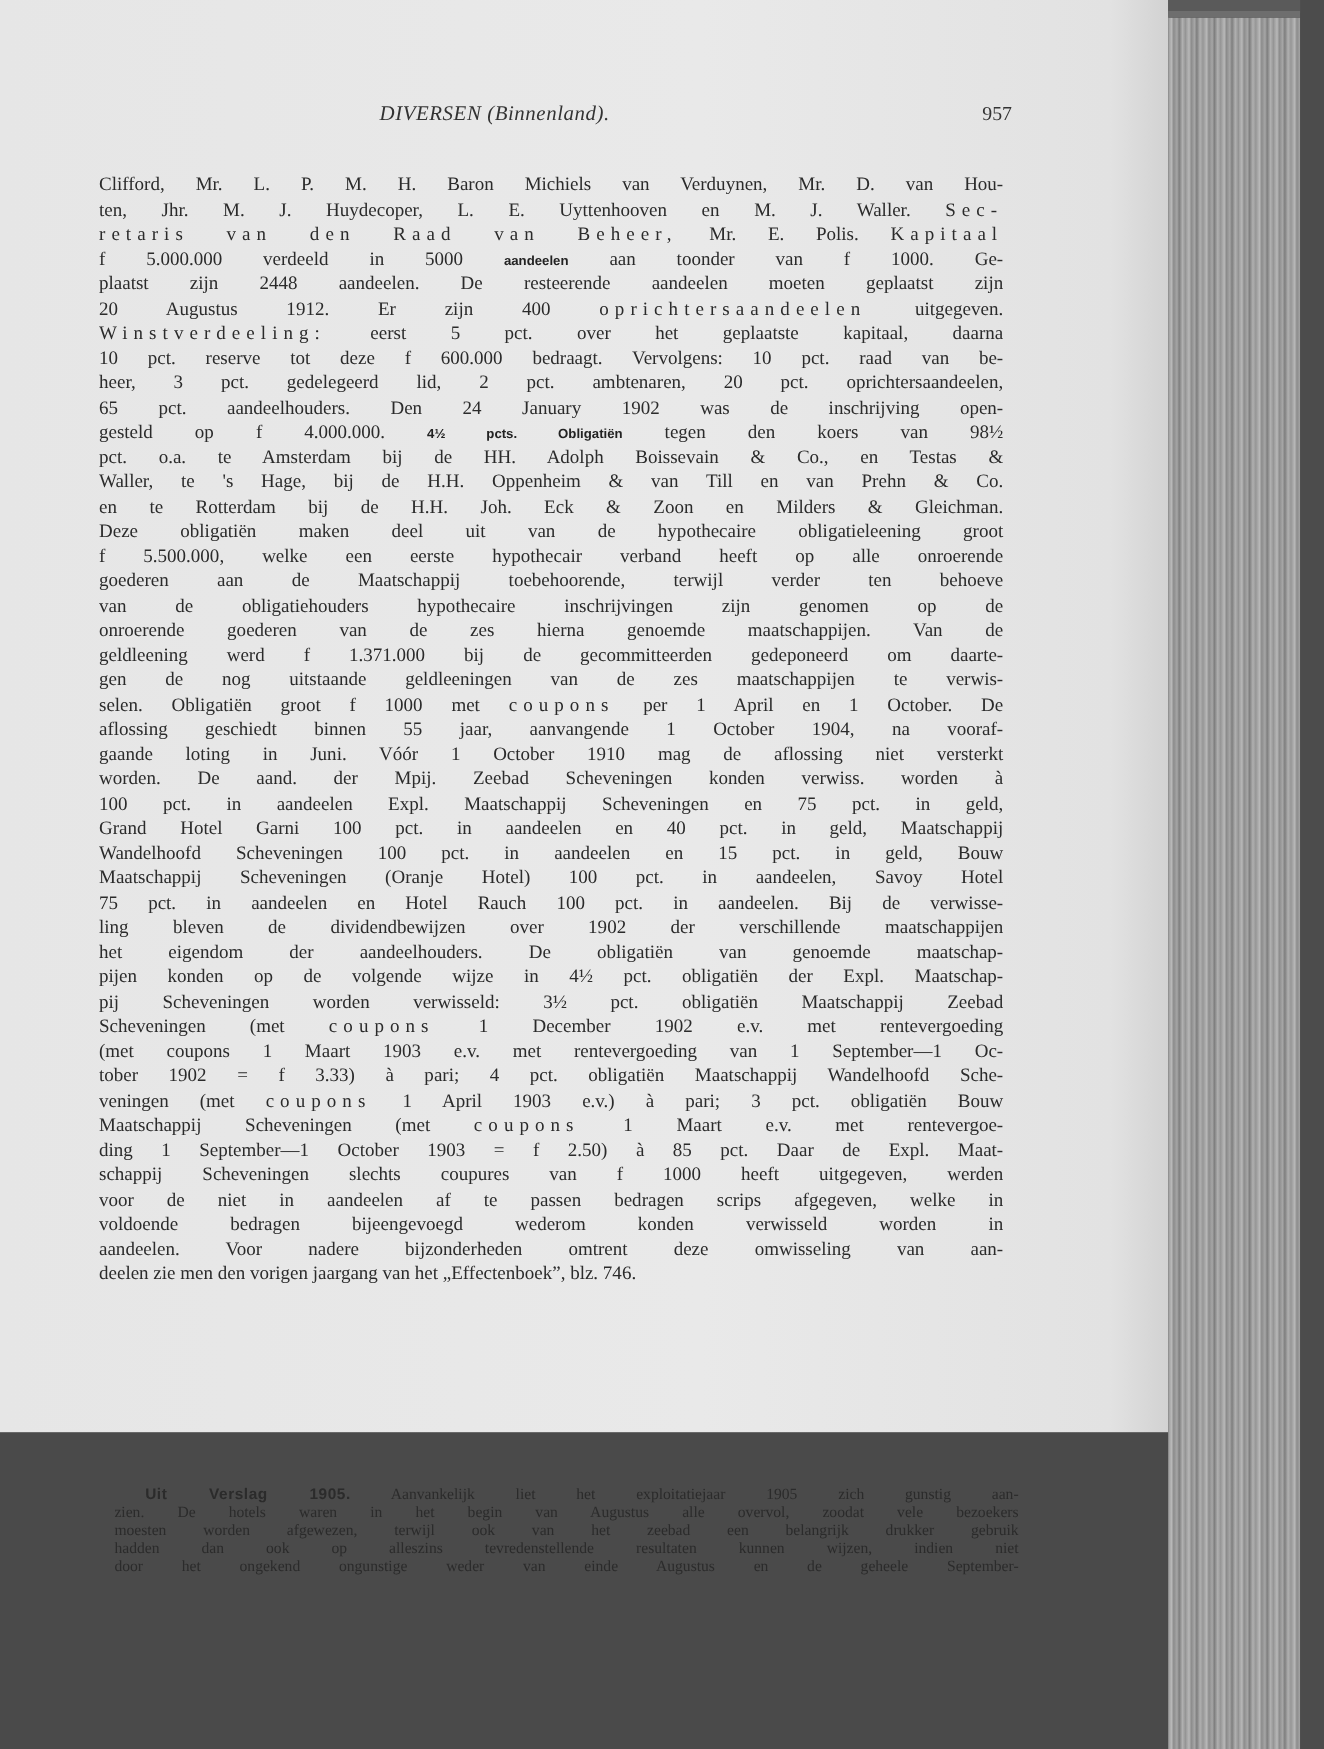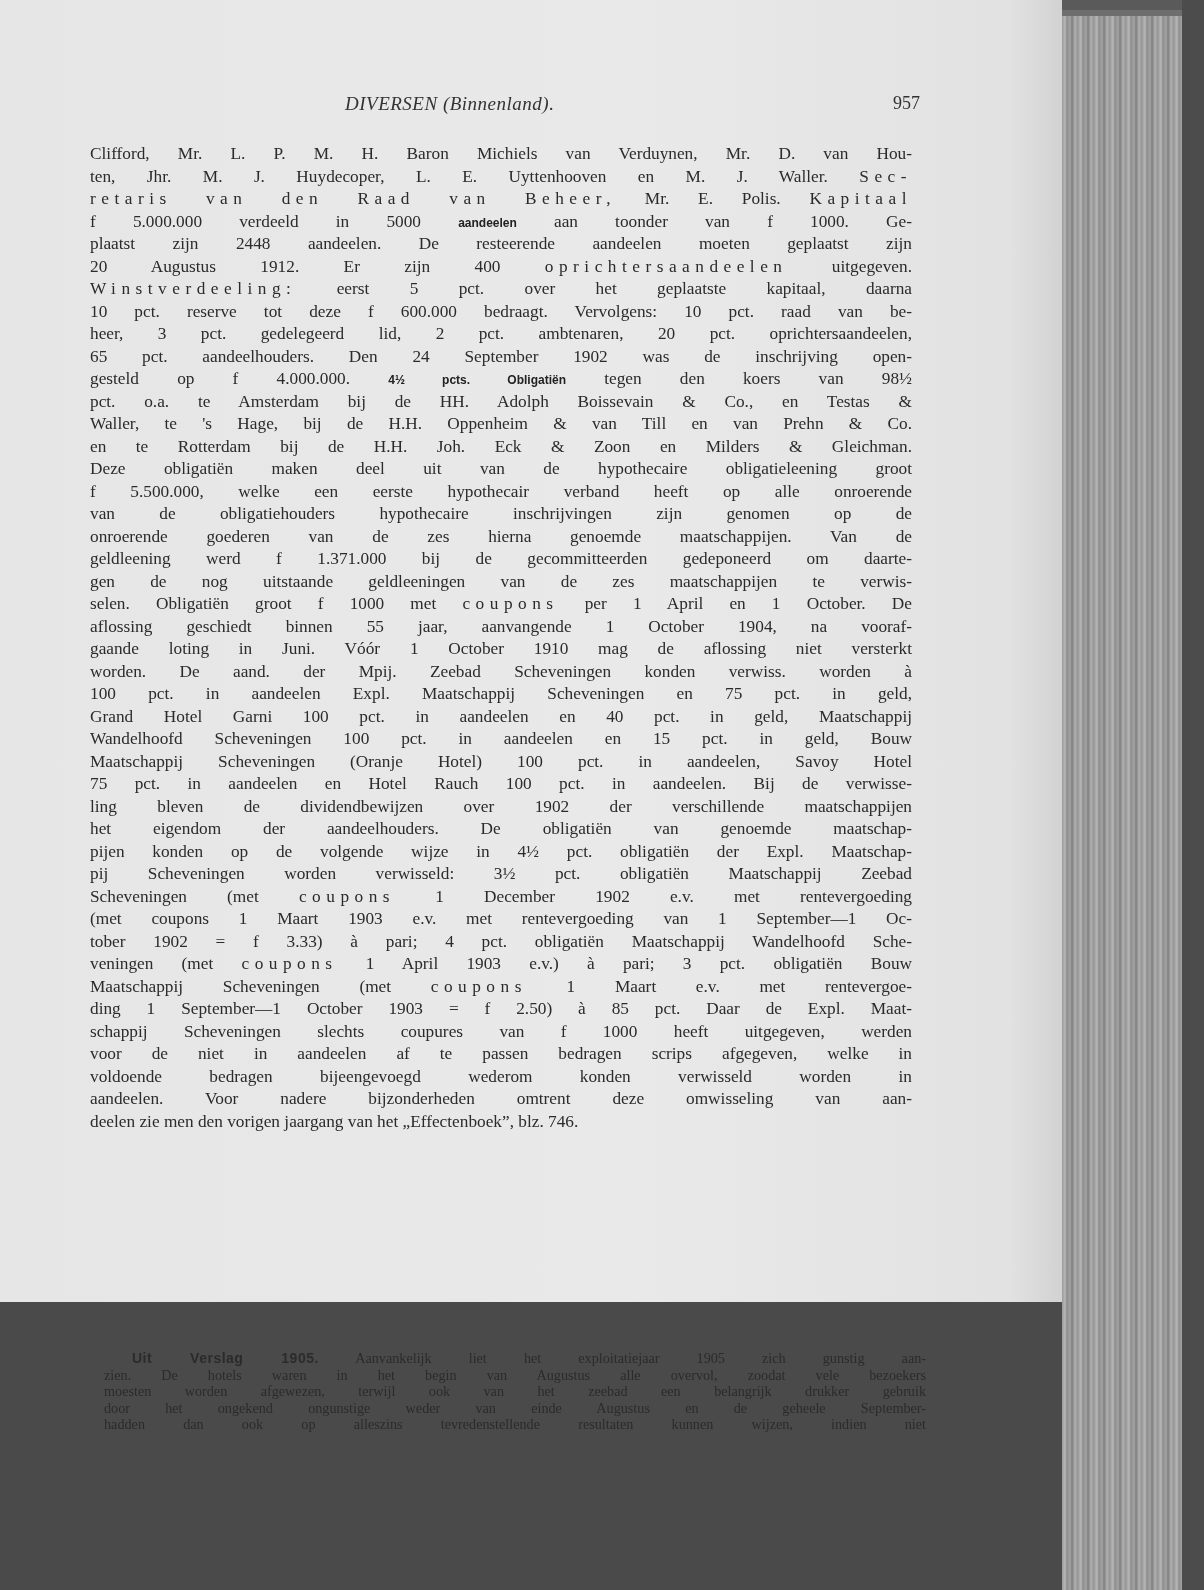--- a/index.html
+++ b/index.html
@@ -38,21 +38,21 @@
     }
     .running-title {
       position: absolute; left: 235px; top: 0;
       font-style: italic; font-size: 19px; letter-spacing: 0.5px; color: #333;
     }
     .page-number {
       position: absolute; right: 0; top: 0;
       font-size: 18px; color: #333;
     }
     .body-text {
-      position: absolute; left: 90px; top: 143px; width: 822px;
+      position: absolute; left: 90px; top: 157px; width: 822px;
       font-size: 17.3px; line-height: 22.5px;
       text-align: justify;
     }
     .body-text .line {
       display: block; height: 22.5px; white-space: nowrap;
       text-align-last: justify; text-align: justify;
     }
     .body-text .line.last { text-align-last: left; }
     .spaced { letter-spacing: 5.5px; }
     .bold-sans {
@@ -86,27 +86,28 @@
   <div class="body-text">
     <span class="line"><span>Clifford, Mr. L. P. M. H. Baron Michiels van Verduynen, Mr. D. van Hou-</span></span>
     <span class="line"><span>ten, Jhr. M. J. Huydecoper, L. E. Uyttenhooven en M. J. Waller. </span><span class="spaced">Sec-</span></span>
     <span class="line"><span class="spaced">retaris van den Raad van Beheer,</span><span> Mr. E. Polis. </span><span class="spaced">Kapitaal</span></span>
     <span class="line"><span>f 5.000.000 verdeeld in 5000 </span><span class="bold-sans">aandeelen</span><span> aan toonder van f 1000. Ge-</span></span>
     <span class="line"><span>plaatst zijn 2448 aandeelen. De resteerende aandeelen moeten geplaatst zijn</span></span>
     <span class="line"><span>20 Augustus 1912. Er zijn 400 </span><span class="spaced">oprichtersaandeelen</span><span> uitgegeven.</span></span>
     <span class="line"><span class="spaced">Winstverdeeling:</span><span> eerst 5 pct. over het geplaatste kapitaal, daarna</span></span>
     <span class="line"><span>10 pct. reserve tot deze f 600.000 bedraagt. Vervolgens: 10 pct. raad van be-</span></span>
     <span class="line"><span>heer, 3 pct. gedelegeerd lid, 2 pct. ambtenaren, 20 pct. oprichtersaandeelen,</span></span>
-    <span class="line"><span>65 pct. aandeelhouders. Den 24 September 1902 was de inschrijving open-</span></span>
+    <span class="line"><span>65 pct. aandeelhouders. Den 24 January 1902 was de inschrijving open-</span></span>
     <span class="line"><span>gesteld op f 4.000.000. </span><span class="bold-sans">4½ pcts. Obligatiën</span><span> tegen den koers van 98½</span></span>
     <span class="line"><span>pct. o.a. te Amsterdam bij de HH. Adolph Boissevain &amp; Co., en Testas &amp;</span></span>
     <span class="line"><span>Waller, te 's Hage, bij de H.H. Oppenheim &amp; van Till en van Prehn &amp; Co.</span></span>
     <span class="line"><span>en te Rotterdam bij de H.H. Joh. Eck &amp; Zoon en Milders &amp; Gleichman.</span></span>
     <span class="line"><span>Deze obligatiën maken deel uit van de hypothecaire obligatieleening groot</span></span>
     <span class="line"><span>f 5.500.000, welke een eerste hypothecair verband heeft op alle onroerende</span></span>
+    <span class="line"><span>goederen aan de Maatschappij toebehoorende, terwijl verder ten behoeve</span></span>
     <span class="line"><span>van de obligatiehouders hypothecaire inschrijvingen zijn genomen op de</span></span>
     <span class="line"><span>onroerende goederen van de zes hierna genoemde maatschappijen. Van de</span></span>
     <span class="line"><span>geldleening werd f 1.371.000 bij de gecommitteerden gedeponeerd om daarte-</span></span>
     <span class="line"><span>gen de nog uitstaande geldleeningen van de zes maatschappijen te verwis-</span></span>
     <span class="line"><span>selen. Obligatiën groot f 1000 met </span><span class="spaced">coupons</span><span> per 1 April en 1 October. De</span></span>
     <span class="line"><span>aflossing geschiedt binnen 55 jaar, aanvangende 1 October 1904, na vooraf-</span></span>
     <span class="line"><span>gaande loting in Juni. Vóór 1 October 1910 mag de aflossing niet versterkt</span></span>
     <span class="line"><span>worden. De aand. der Mpij. Zeebad Scheveningen konden verwiss. worden à</span></span>
     <span class="line"><span>100 pct. in aandeelen Expl. Maatschappij Scheveningen en 75 pct. in geld,</span></span>
     <span class="line"><span>Grand Hotel Garni 100 pct. in aandeelen en 40 pct. in geld, Maatschappij</span></span>
@@ -127,21 +128,21 @@
     <span class="line"><span>voor de niet in aandeelen af te passen bedragen scrips afgegeven, welke in</span></span>
     <span class="line"><span>voldoende bedragen bijeengevoegd wederom konden verwisseld worden in</span></span>
     <span class="line"><span>aandeelen. Voor nadere bijzonderheden omtrent deze omwisseling van aan-</span></span>
     <span class="line last"><span>deelen zie men den vorigen jaargang van het „Effectenboek”, blz. 746.</span></span>
   </div>
 
   <div class="report">
     <span class="line indent"><span class="lead">Uit Verslag 1905.</span><span> Aanvankelijk liet het exploitatiejaar 1905 zich gunstig aan-</span></span>
     <span class="line">zien. De hotels waren in het begin van Augustus alle overvol, zoodat vele bezoekers</span>
     <span class="line">moesten worden afgewezen, terwijl ook van het zeebad een belangrijk drukker gebruik</span>
+    <span class="line">hadden dan ook op alleszins tevredenstellende resultaten kunnen wijzen, indien niet</span>
     <span class="line">door het ongekend ongunstige weder van einde Augustus en de geheele September-</span>
-    <span class="line">hadden dan ook op alleszins tevredenstellende resultaten kunnen wijzen, indien niet</span>
   </div>
 
 </div>
 
 <div class="top-shadow"></div>
 <div class="page-edges"></div>
 <div class="cover-edge"></div>
 
 </body></html>

